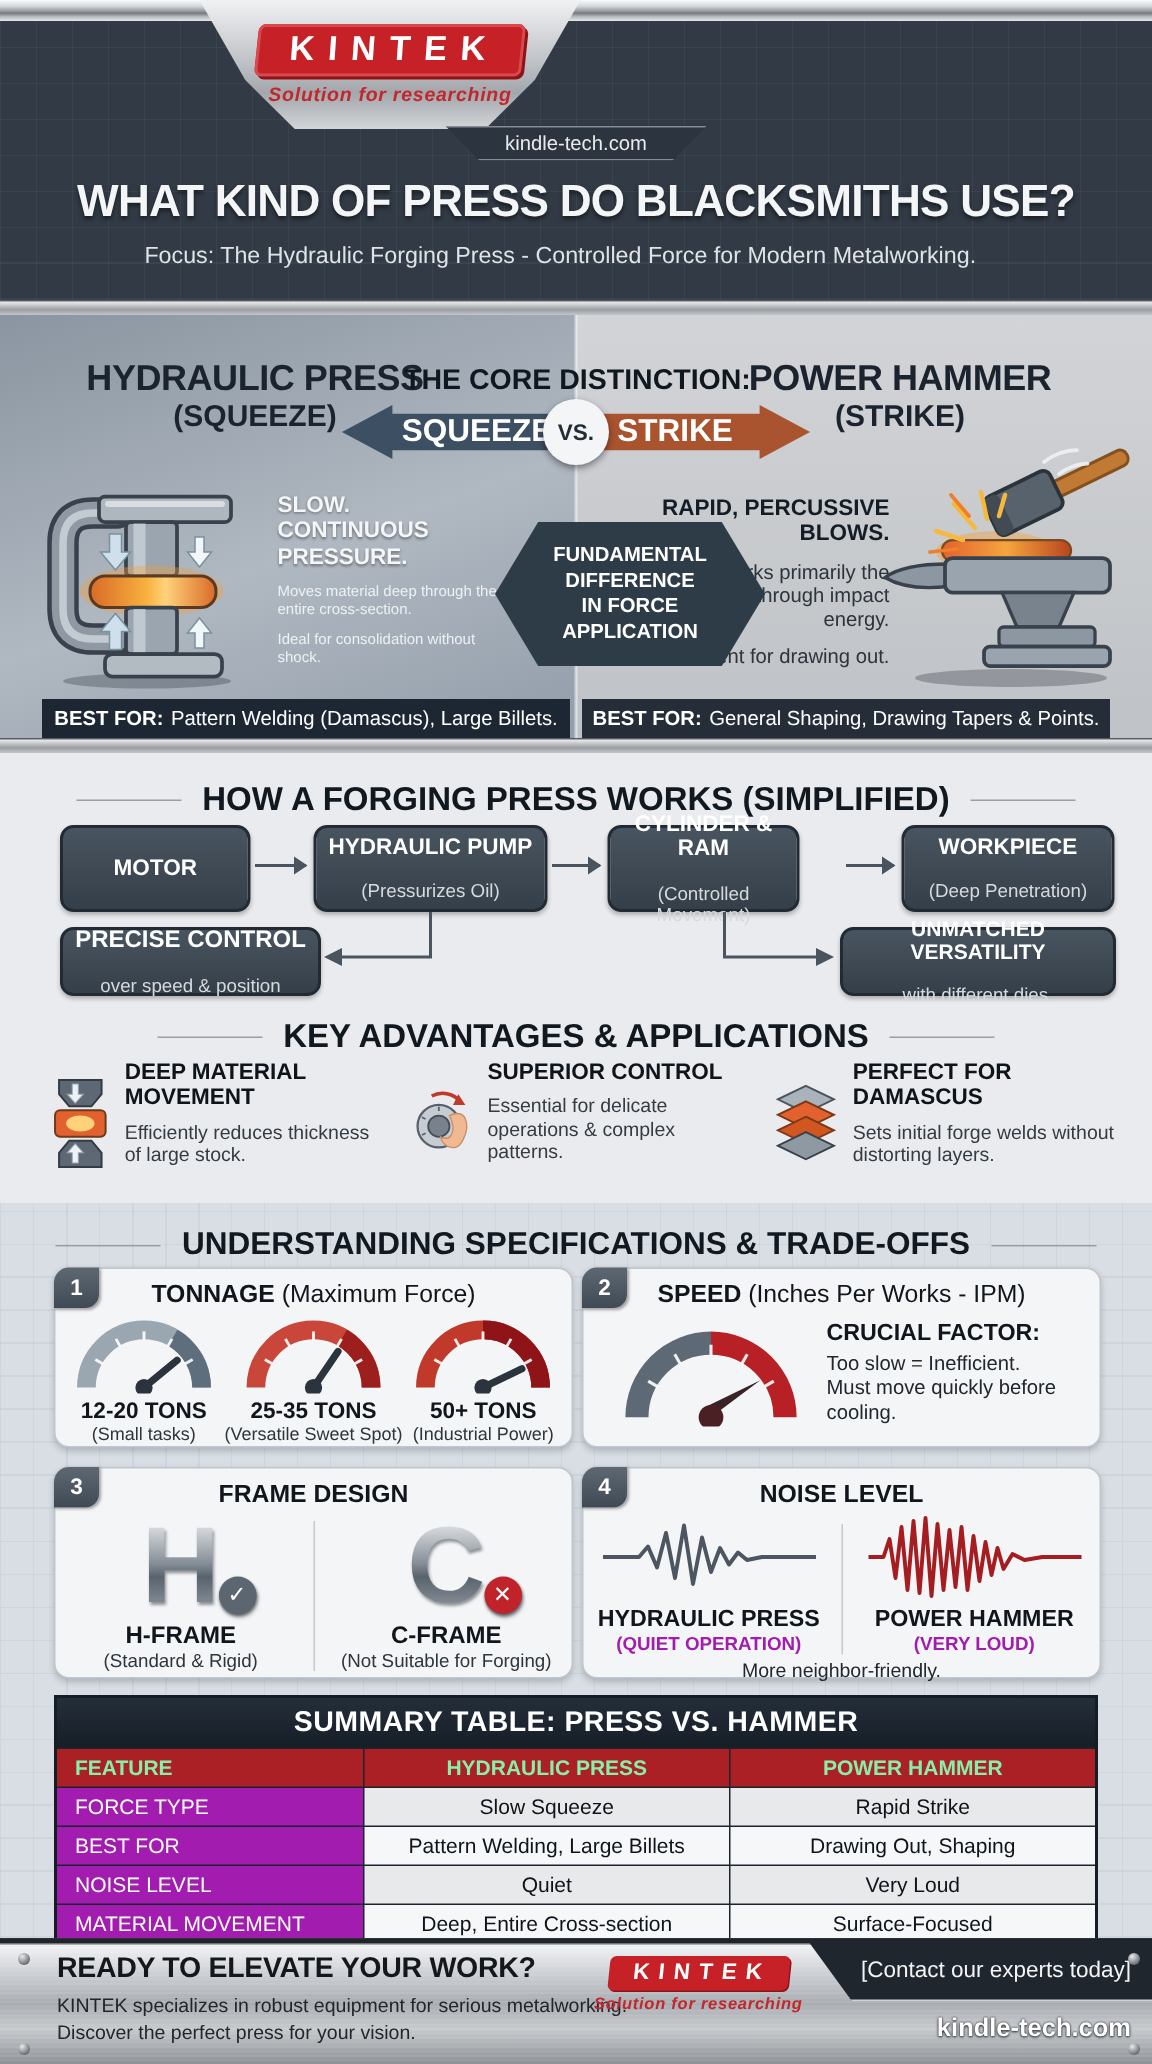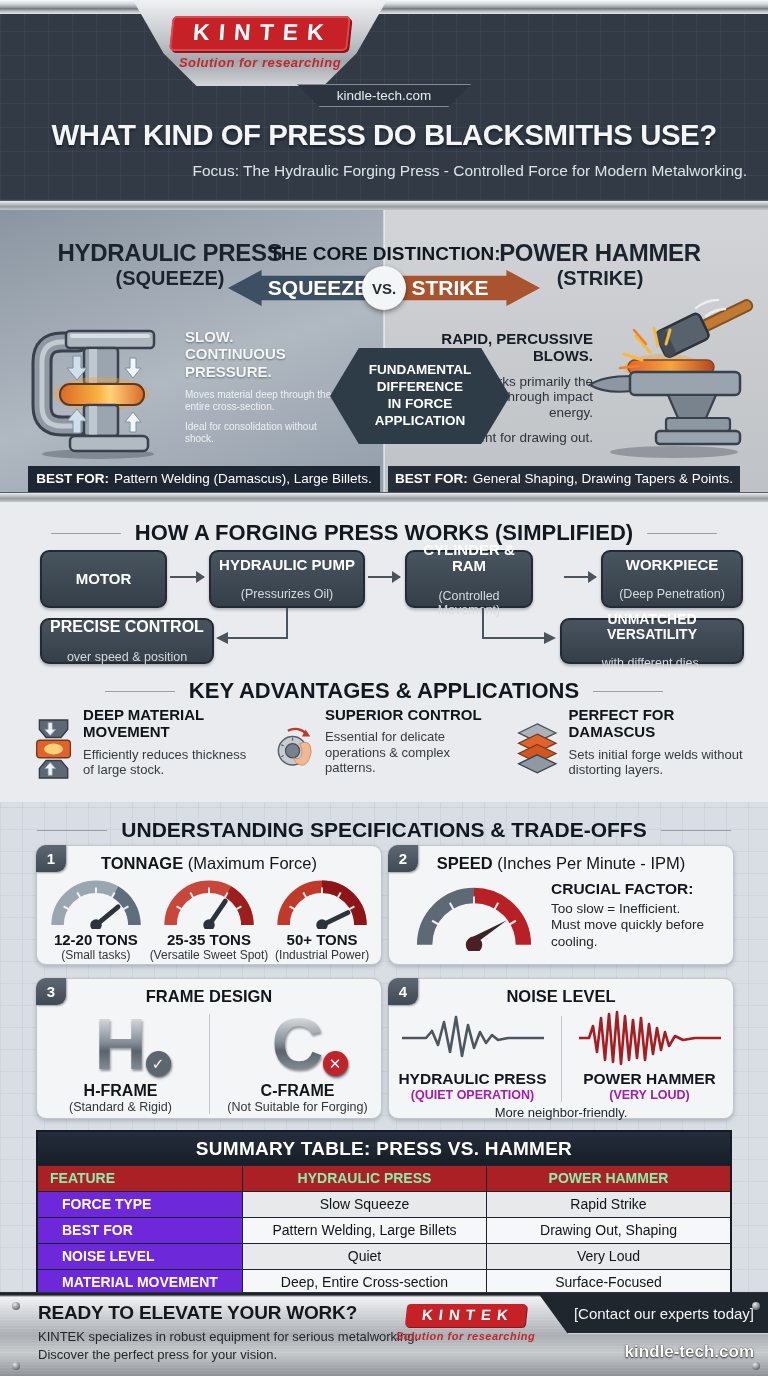--- a/index.html
+++ b/index.html
@@ -22,21 +22,21 @@
       transform:skewX(-6deg);box-shadow:2px 2px 0 #8e1418, inset 0 0 0 2px #d94a4f;}
   #logo span{display:inline-block;transform:skewX(2deg);color:#fff;font-weight:bold;
       font-size:23px;letter-spacing:9px;padding-left:6px;}
   .tagline{color:#c1272d;font-style:italic;font-weight:bold;font-size:13px;margin-top:4px;letter-spacing:.5px;}
   #site-tab{left:297px;top:84px;width:174px;height:23px;background:#2c343f;
       clip-path:polygon(0 0,100% 0,87% 100%,13% 100%);
       box-shadow:inset 0 0 0 1px #858c94;color:#e8eaec;font-size:13.5px;
       display:flex;align-items:center;justify-content:center;}
   #main-title{left:0;top:118px;width:768px;text-align:center;color:#f3f5f7;font-weight:bold;
       font-size:30px;letter-spacing:-.5px;text-shadow:0 2px 3px rgba(0,0,0,.5);transform:scaleX(.98);}
-  #main-subtitle{left:0;top:162px;width:747px;text-align:right;color:#dfe3e7;font-size:15.5px;}
+  #main-subtitle{left:0;top:162px;width:747px;text-align:center;color:#dfe3e7;font-size:15.5px;}
   .divider{left:0;width:768px;height:10px;border-top:1px solid #565b61;border-bottom:1px solid #565b61;
       background:linear-gradient(180deg,#eceeef,#9a9ea3 55%,#cfd2d5);}
 
   
   #cmp{left:0;top:210px;width:768px;height:282px;}
   #cmp-left-bg{left:0;top:0;width:384px;height:282px;background:linear-gradient(160deg,#8a95a1,#b0b8c1 55%,#929daa);}
   #cmp-right-bg{left:384px;top:0;width:384px;height:282px;background:linear-gradient(180deg,#d2d4d7,#bfc2c6);}
   #cmp-split{left:383px;top:0;width:2px;height:282px;background:rgba(245,247,249,.55);}
   .cmp-title{font-weight:bold;color:#1b242e;text-align:center;line-height:1.12;font-size:24px;letter-spacing:-.3px;}
   .cmp-sub{font-weight:bold;color:#1b242e;text-align:center;font-size:20px;}
@@ -123,21 +123,21 @@
   .no-label{font-weight:bold;font-size:12.5px;color:#a21caf;}
   .noise-note{text-align:center;font-size:13px;color:#21272e;margin-top:3px;}
 
   
   #table-wrap{left:36px;top:1130px;width:696px;background:#1b242e;border:2px solid #141c25;box-sizing:border-box;}
   #table-title{background:linear-gradient(180deg,#242e3a,#161e27);color:#fff;font-weight:bold;font-size:19px;
       text-align:center;height:33px;line-height:33px;letter-spacing:.3px;}
   .trow{display:grid;grid-template-columns:204px 243px 243px;gap:1px;margin-top:1px;}
   .tcell{height:25px;line-height:25px;font-size:14px;box-sizing:border-box;}
   .th{background:#ab2025;color:#86efac;font-weight:bold;}
-  .tlabel{background:#6d28d9;color:#fff;font-weight:bold;padding-left:24px;}
+  .tlabel{background:#a21caf;color:#fff;font-weight:normal;padding-left:12px;}
   .tval{text-align:center;color:#0e141a;}
   .r-even .tval{background:#e7e9eb;} .r-odd .tval{background:#f6f7f8;}
   .th.first{padding-left:12px;text-align:left;} .th.center{text-align:center;}
 
   
   #footer{left:0;top:1292px;width:768px;height:84px;
       background:linear-gradient(180deg,#1f242a 0,#1f242a 3px,#f1f2f4 5px,#cdd0d4 28%,#a9adb2 52%,#c7cacd 72%,#8e9297 100%);}
   #footer::after{content:"";position:absolute;inset:0;
       background:repeating-linear-gradient(180deg,rgba(255,255,255,.07) 0 1px,transparent 1px 3px);}
   #ft-head{left:38px;top:10px;color:#14181d;font-weight:bold;font-size:19px;letter-spacing:-.2px;z-index:2;}
@@ -449,21 +449,21 @@
           <circle cx="50" cy="52" r="6" fill="#2b333c"></circle>
         </svg>
         <div class="gv">50+ TONS</div>
         <div class="gl">(Industrial Power)</div>
       </div>
     </div>
   </div>
 
   <div class="card abs" style="left:388px;top:845px;width:344px;height:118px">
     <div class="badge">2</div>
-    <div class="card-title"><b>SPEED</b> <span>(Inches Per Minute - IPM)</span></div>
+    <div class="card-title"><b>SPEED</b> <span>(Inches Per Works - IPM)</span></div>
     <div id="speed-body">
       <svg width="126" height="72" viewBox="0 0 120 70">
         <path d="M12,64 A48,48 0 0 1 60,16" fill="none" stroke="#5d6a76" stroke-width="15"></path>
         <path d="M60,16 A48,48 0 0 1 108,64" fill="none" stroke="#b72025" stroke-width="15"></path>
         <g stroke="#fff" stroke-width="2" opacity=".9">
           <line x1="25.4" y1="44.2" x2="19.3" y2="40.6"></line>
             <line x1="40" y1="29.4" x2="36.5" y2="23.2"></line>
           <line x1="60" y1="24" x2="60" y2="17"></line>
             <line x1="80" y1="29.4" x2="83.5" y2="23.2"></line>
           <line x1="94.6" y1="44.2" x2="100.7" y2="40.6"></line>

